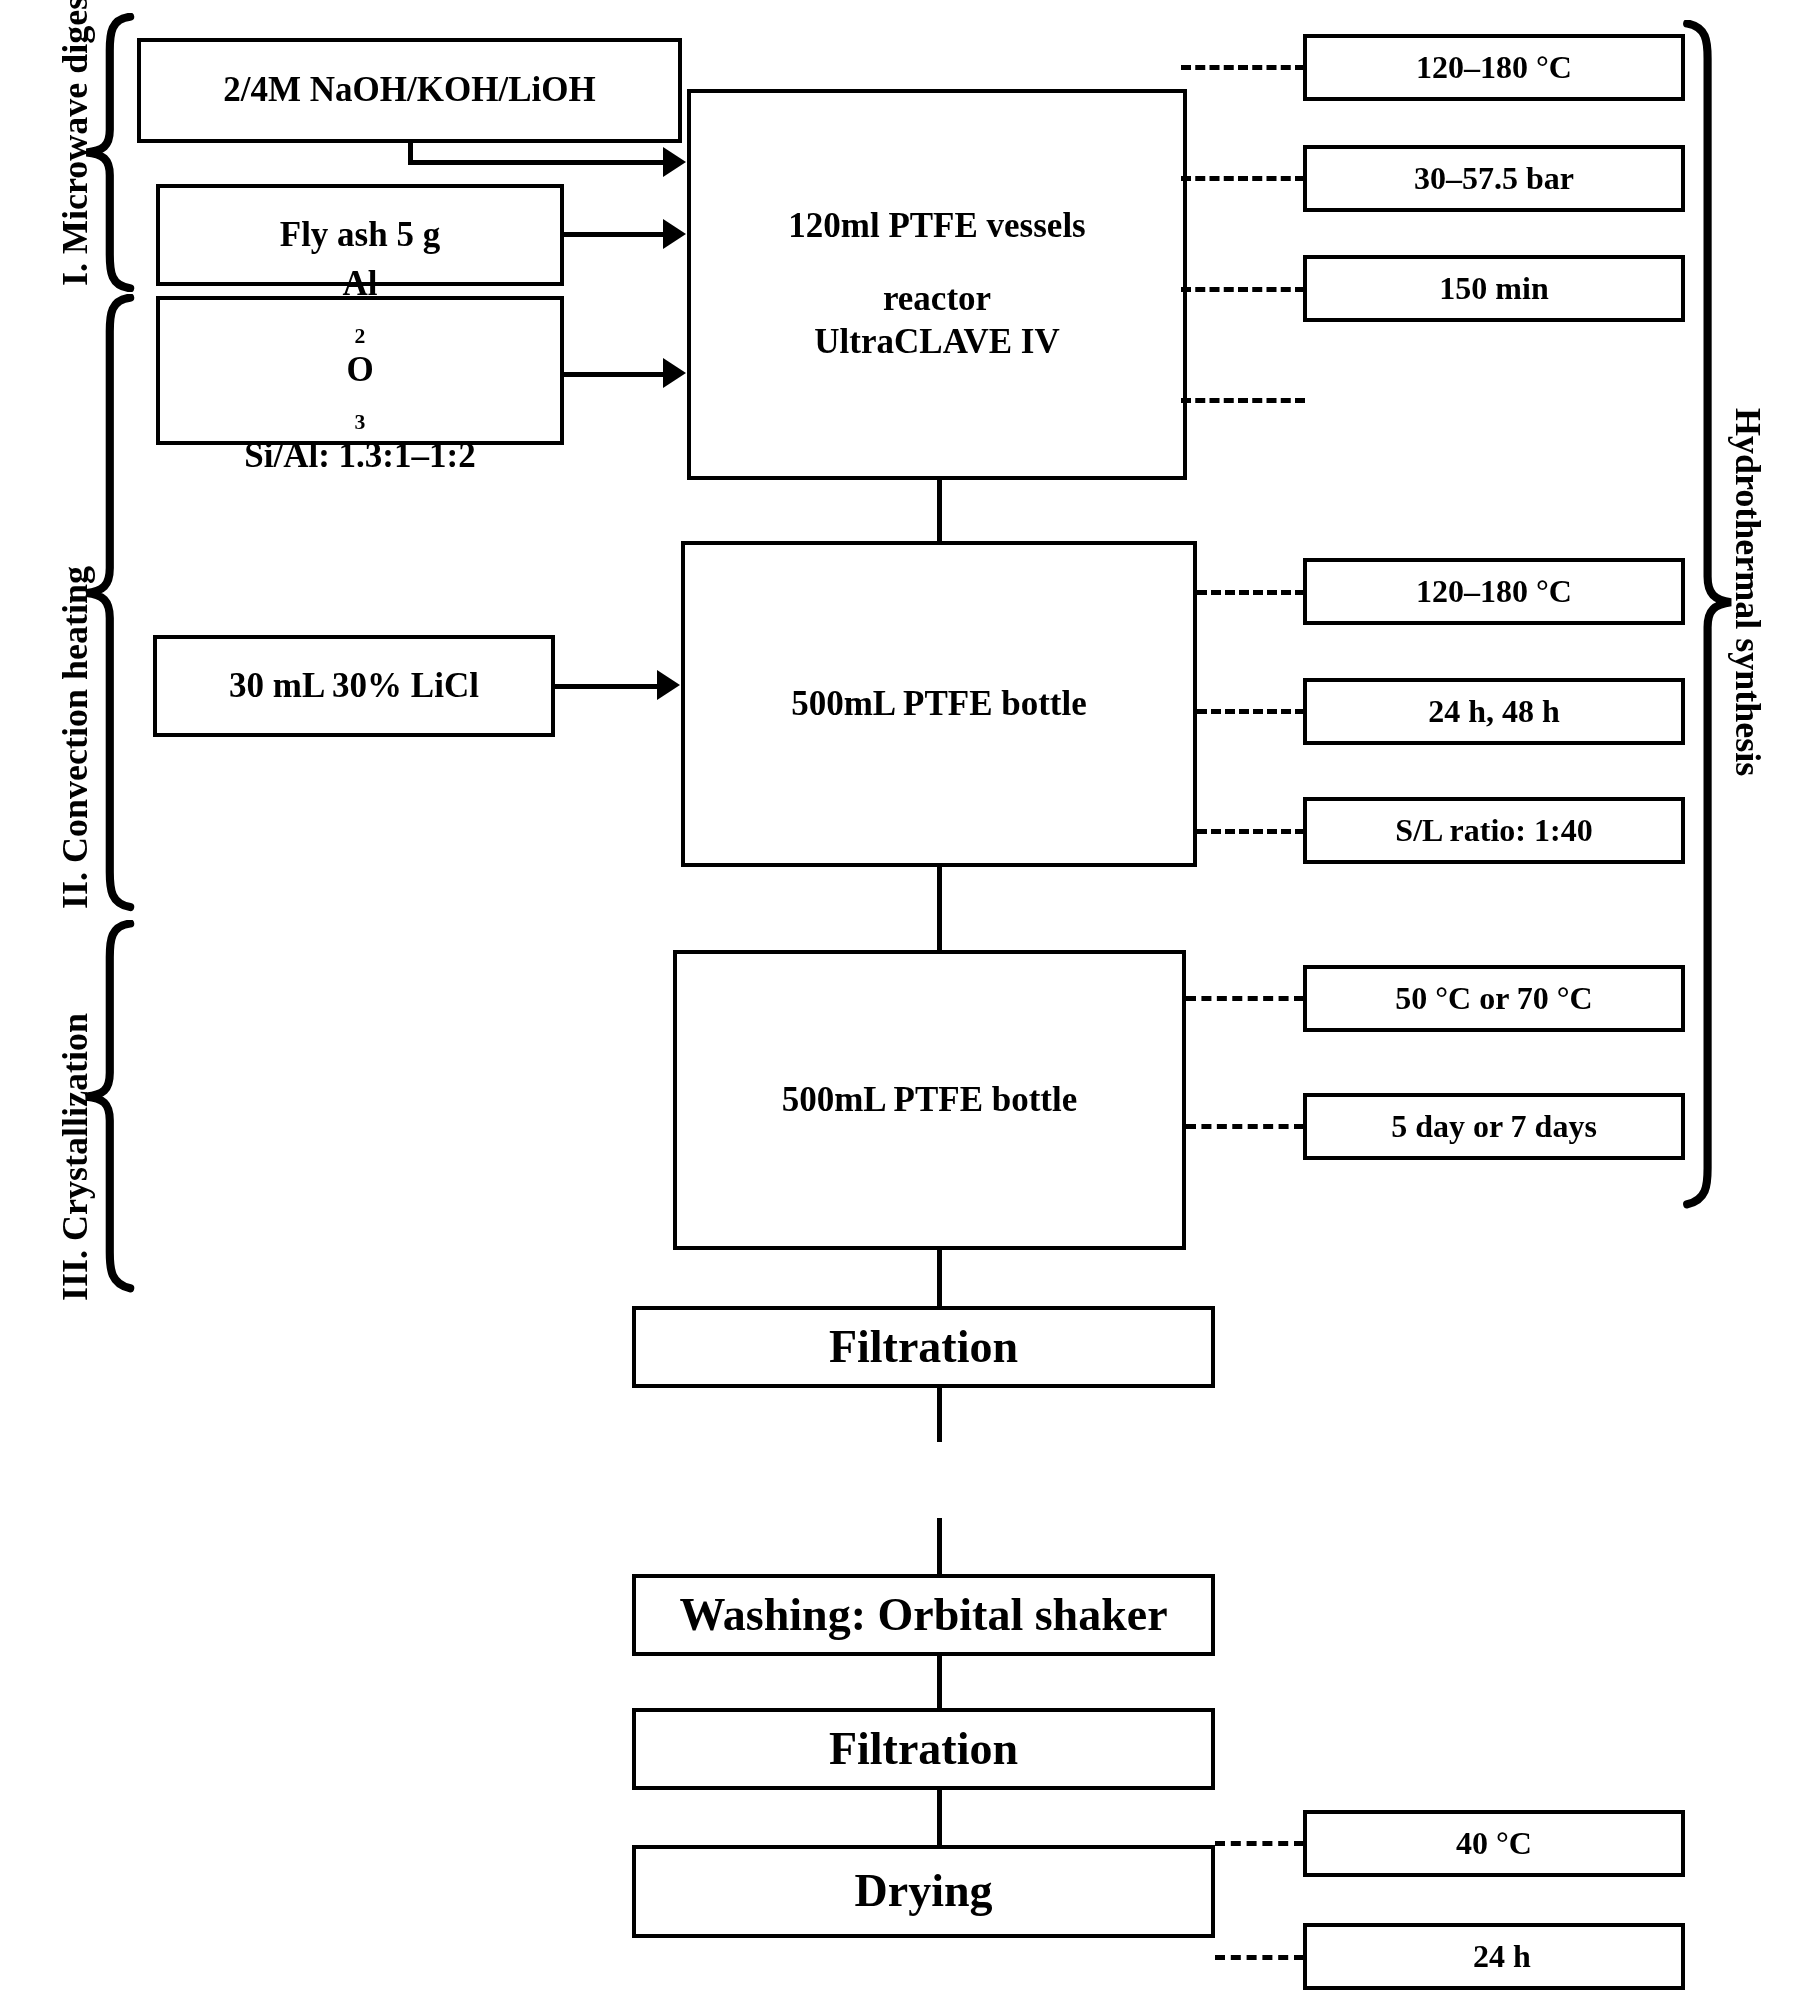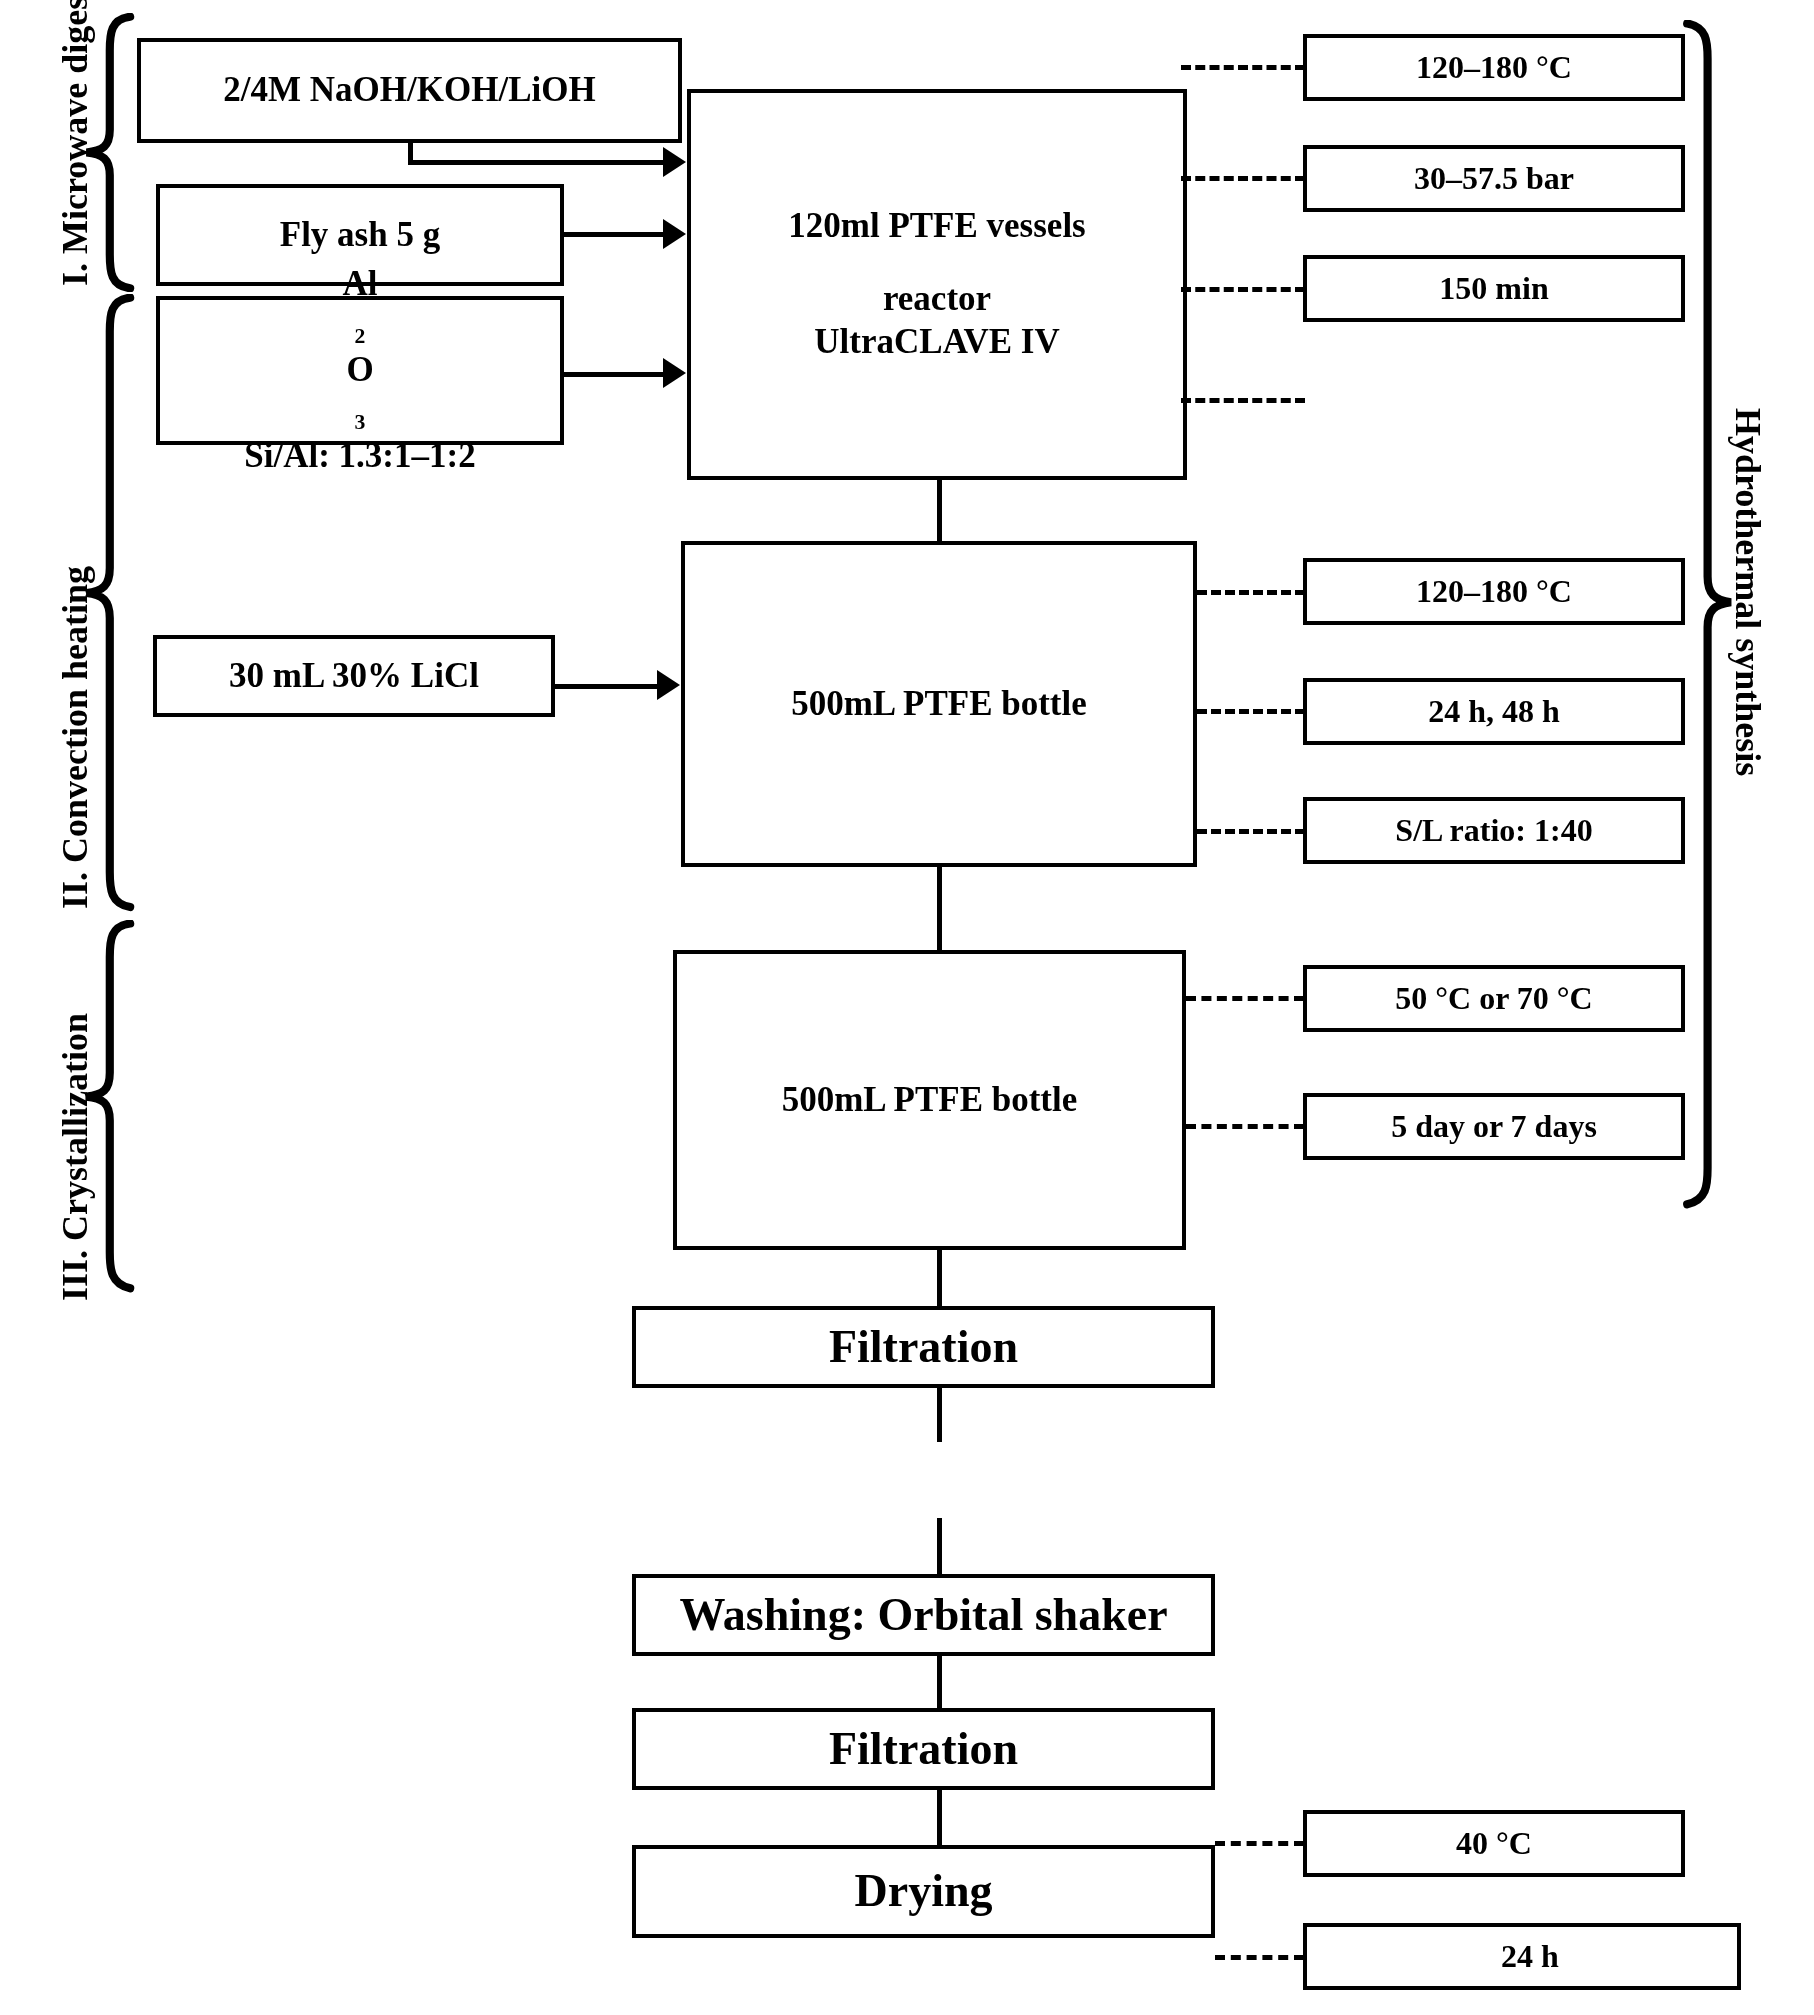--- a/index.html
+++ b/index.html
@@ -88,21 +88,21 @@
     <span>Fly ash 5 g</span>
   </div>
 
   <div class="node fs-lg" style="left:156px;top:296px;width:408px;height:149px;">
     <span>
       <span>Al</span><sub>2</sub><span>O</span><sub>3</sub>
     </span>
     <span>Si/Al: 1.3:1–1:2</span>
   </div>
 
-  <div class="node fs-lg" style="left:153px;top:635px;width:402px;height:82px;text-align:right;">
+  <div class="node fs-lg" style="left:153px;top:635px;width:402px;height:102px;text-align:right;">
     <span>30 mL 30% LiCl</span>
   </div>
 
   <div class="node fs-lg" style="left:687px;top:89px;width:500px;height:391px;">
     <span>120ml PTFE vessels</span>
     <span style="height:30px;"></span>
     <span>reactor</span>
     <span>UltraCLAVE IV</span>
   </div>
 
@@ -154,21 +154,21 @@
   <div class="node fs-sm" style="left:1303px;top:965px;width:382px;height:67px;">
     <span>50 °C or 70 °C</span>
   </div>
   <div class="node fs-sm" style="left:1303px;top:1093px;width:382px;height:67px;">
     <span>5 day or 7 days</span>
   </div>
 
   <div class="node fs-sm" style="left:1303px;top:1810px;width:382px;height:67px;">
     <span>40 °C</span>
   </div>
-  <div class="node fs-sm" style="left:1303px;top:1923px;width:438px;height:67px;padding-left:16px;">
+  <div class="node fs-sm" style="left:1303px;top:1923px;width:382px;height:67px;padding-left:16px;">
     <span>24 h</span>
   </div>
 
   <div class="ln ln-v" style="left:408px;top:143px;height:22px;"></div>
   <div class="ln ln-h" style="left:408px;top:160px;width:256px;"></div>
   <div class="arrow" style="left:663px;top:147px;"></div>
 
   <div class="ln ln-h" style="left:564px;top:232px;width:100px;"></div>
   <div class="arrow" style="left:663px;top:219px;"></div>
 

